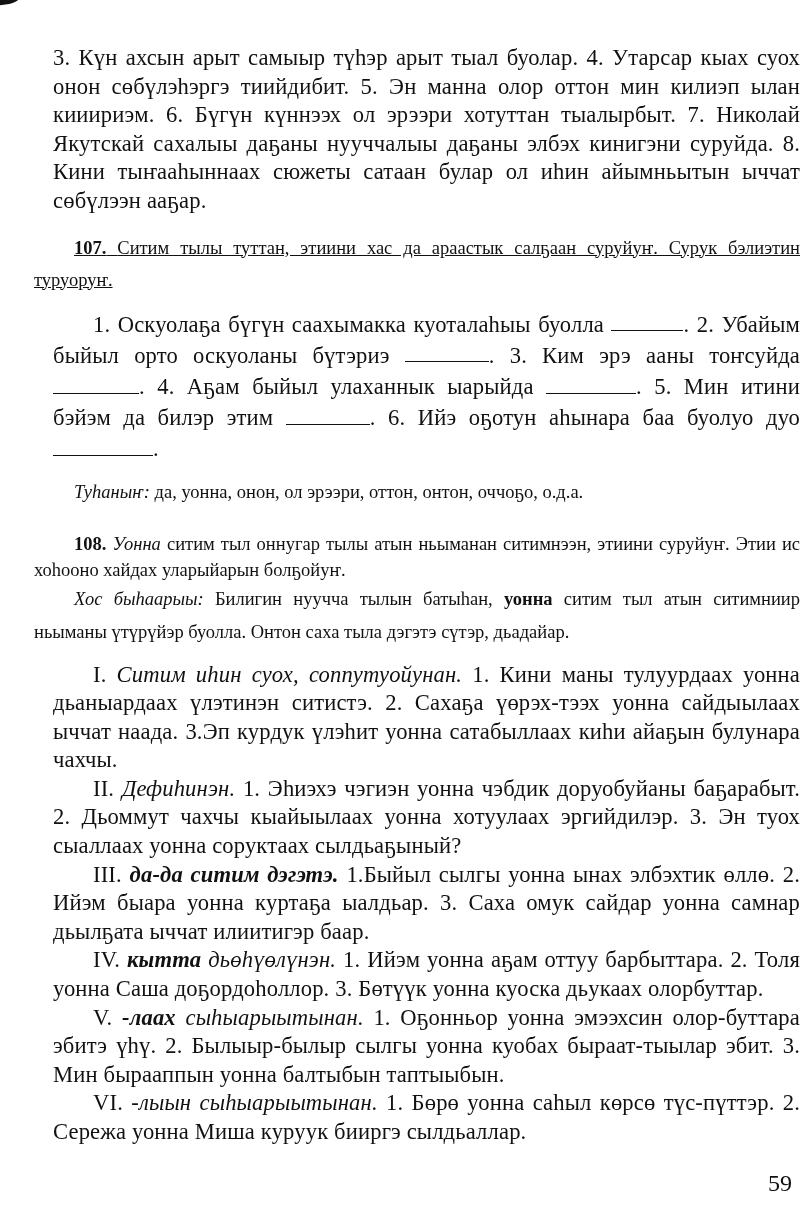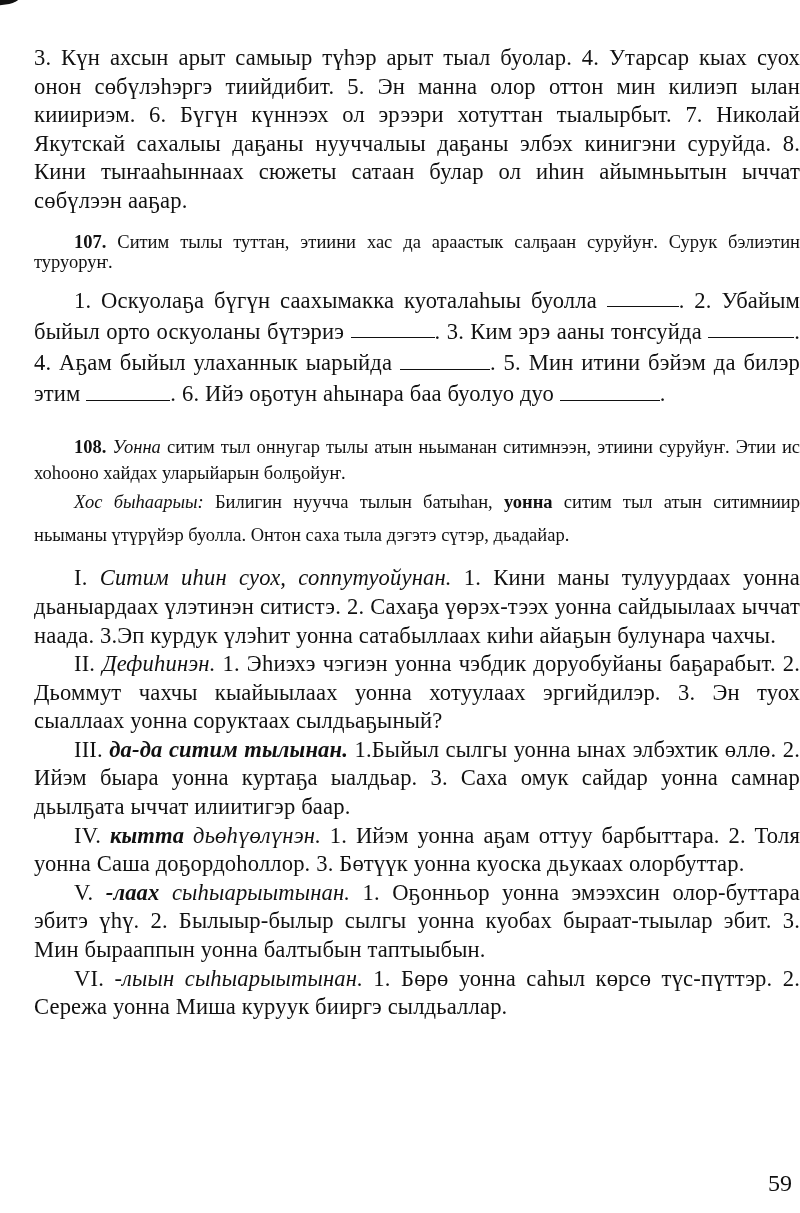--- a/index.html
+++ b/index.html
@@ -12,20 +12,21 @@
     position: absolute; left: -10px; top: -14px;
     width: 36px; height: 18px; background: #111;
     border-radius: 0 0 30px 0; transform: rotate(-8deg);
   }
   .page { position: absolute; left: 34px; top: 44px; width: 766px; }
   p { margin: 0; }
   .main-text {
     font-family: "Liberation Serif", "DejaVu Serif", serif;
     font-size: 22.6px; line-height: 28.6px; text-align: justify;
     letter-spacing: 0.15px;
+    margin-left: 19px;
   }
   .small-text {
     font-family: "Liberation Serif", "DejaVu Serif", serif;
     font-size: 18.5px; line-height: 25px; text-align: justify;
   }
   .indent { text-indent: 40px; }
   .ex-num { font-weight: bold; }
   .it { font-style: italic; }
   .bi { font-style: italic; font-weight: bold; }
   .b { font-weight: bold; }
@@ -44,26 +45,29 @@
 </head>
 <body>
 
 <div class="corner-mark"></div>
 
 <div class="page">
 
   <p class="main-text">3. Күн ахсын арыт самыыр түһэр арыт тыал буолар. 4. Утарсар кыах суох онон сөбүлэһэргэ тиийдибит. 5. Эн манна олор оттон мин килиэп ылан кииириэм. 6. Бүгүн күннээх ол эрээри хотуттан тыалырбыт. 7. Николай Якутскай сахалыы даҕаны нууччалыы даҕаны элбэх кинигэни суруйда. 8. Кини тыҥааһыннаах сюжеты сатаан булар ол иһин айымньытын ыччат сөбүлээн ааҕар.</p>
 
   <div style="margin-top:16px;">
-    <p class="small-text indent" style="line-height:20px;">
+    <p class="small-text indent" style="line-height:32px;text-decoration:underline;">
       <span class="ex-num">107.</span>
       <span>Ситим тылы туттан, этиини хас да араастык салҕаан суруйуҥ. Сурук бэлиэтин туруоруҥ.</span>
     </p>
     <p class="main-text indent" style="margin-top:12px;">
       <span>1. Оскуолаҕа бүгүн саахымакка куоталаһыы буолла </span><span class="blank b1"></span><span>. 2. Убайым быйыл орто оскуоланы бүтэриэ </span><span class="blank b2"></span><span>. 3. Ким эрэ ааны тоҥсуйда </span><span class="blank b3"></span><span>. 4. Аҕам быйыл улаханнык ыарыйда </span> <span class="blank b4"></span><span>. 5. Мин итини бэйэм да билэр этим </span><span class="blank b5"></span><span>. 6. Ийэ оҕотун аһынара баа буолуо дуо </span><span class="blank b6"></span><span>.</span>
+    </p>
+    <p class="small-text indent" style="margin-top:16px;">
+      <span class="it">Туһаныҥ:</span><span> да, уонна, онон, ол эрээри, оттон, онтон, оччоҕо, о.д.а.</span>
     </p>
   </div>
 
   <div style="margin-top:26px;">
     <p class="small-text indent" style="line-height:26px;">
       <span class="ex-num">108.</span>
       <span class="it">Уонна</span><span> ситим тыл оннугар тылы атын ньыманан ситимнээн, этиини суруйуҥ. Этии ис хоһооно хайдах уларыйарын болҕойуҥ.</span>
     </p>
     <p class="small-text indent" style="line-height:33px;">
       <span class="it">Хос быһаарыы:</span><span> Билигин нуучча тылын батыһан, </span><span class="b">уонна</span><span> ситим тыл атын ситимниир ньыманы үтүрүйэр буолла. Онтон саха тыла дэгэтэ сүтэр, дьадайар.</span>
@@ -73,21 +77,21 @@
       <p class="main-text indent">
         <span>I.</span>
         <span class="it">Ситим иһин суох, соппутуойунан.</span><span> 1. Кини маны тулуурдаах уонна дьаныардаах үлэтинэн ситистэ. 2. Сахаҕа үөрэх-тээх уонна сайдыылаах ыччат наада. 3.Эп курдук үлэһит уонна сатабыллаах киһи айаҕын булунара чахчы.</span>
       </p>
       <p class="main-text indent">
         <span>II.</span>
         <span class="it">Дефиһинэн.</span><span> 1. Эһиэхэ чэгиэн уонна чэбдик доруобуйаны баҕарабыт. 2. Дьоммут чахчы кыайыылаах уонна хотуулаах эргийдилэр. 3. Эн туох сыаллаах уонна соруктаах сылдьаҕыный?</span>
       </p>
       <p class="main-text indent">
         <span>III.</span>
-        <span class="bi">да-да ситим тылынан.</span><span> 1.Быйыл сылгы уонна ынах элбэхтик өллө. 2. Ийэм быара уонна куртаҕа ыалдьар. 3. Саха омук сайдар уонна самнар дьылҕата ыччат илиитигэр баар.</span>
+        <span class="bi">да-да ситим дэгэтэ.</span><span> 1.Быйыл сылгы уонна ынах элбэхтик өллө. 2. Ийэм быара уонна куртаҕа ыалдьар. 3. Саха омук сайдар уонна самнар дьылҕата ыччат илиитигэр баар.</span>
       </p>
       <p class="main-text indent">
         <span>IV.</span>
         <span class="bi">кытта</span><span class="it"> дьөһүөлүнэн.</span><span> 1. Ийэм уонна аҕам оттуу барбыттара. 2. Толя уонна Саша доҕордоһоллор. 3. Бөтүүк уонна куоска дьукаах олорбуттар.</span>
       </p>
       <p class="main-text indent">
         <span>V.</span>
         <span class="bi">-лаах</span><span class="it"> сыһыарыытынан.</span><span> 1. Оҕонньор уонна эмээхсин олор-буттара эбитэ үһү. 2. Былыыр-былыр сылгы уонна куобах быраат-тыылар эбит. 3. Мин бырааппын уонна балтыбын таптыыбын.</span>
       </p>
       <p class="main-text indent">

